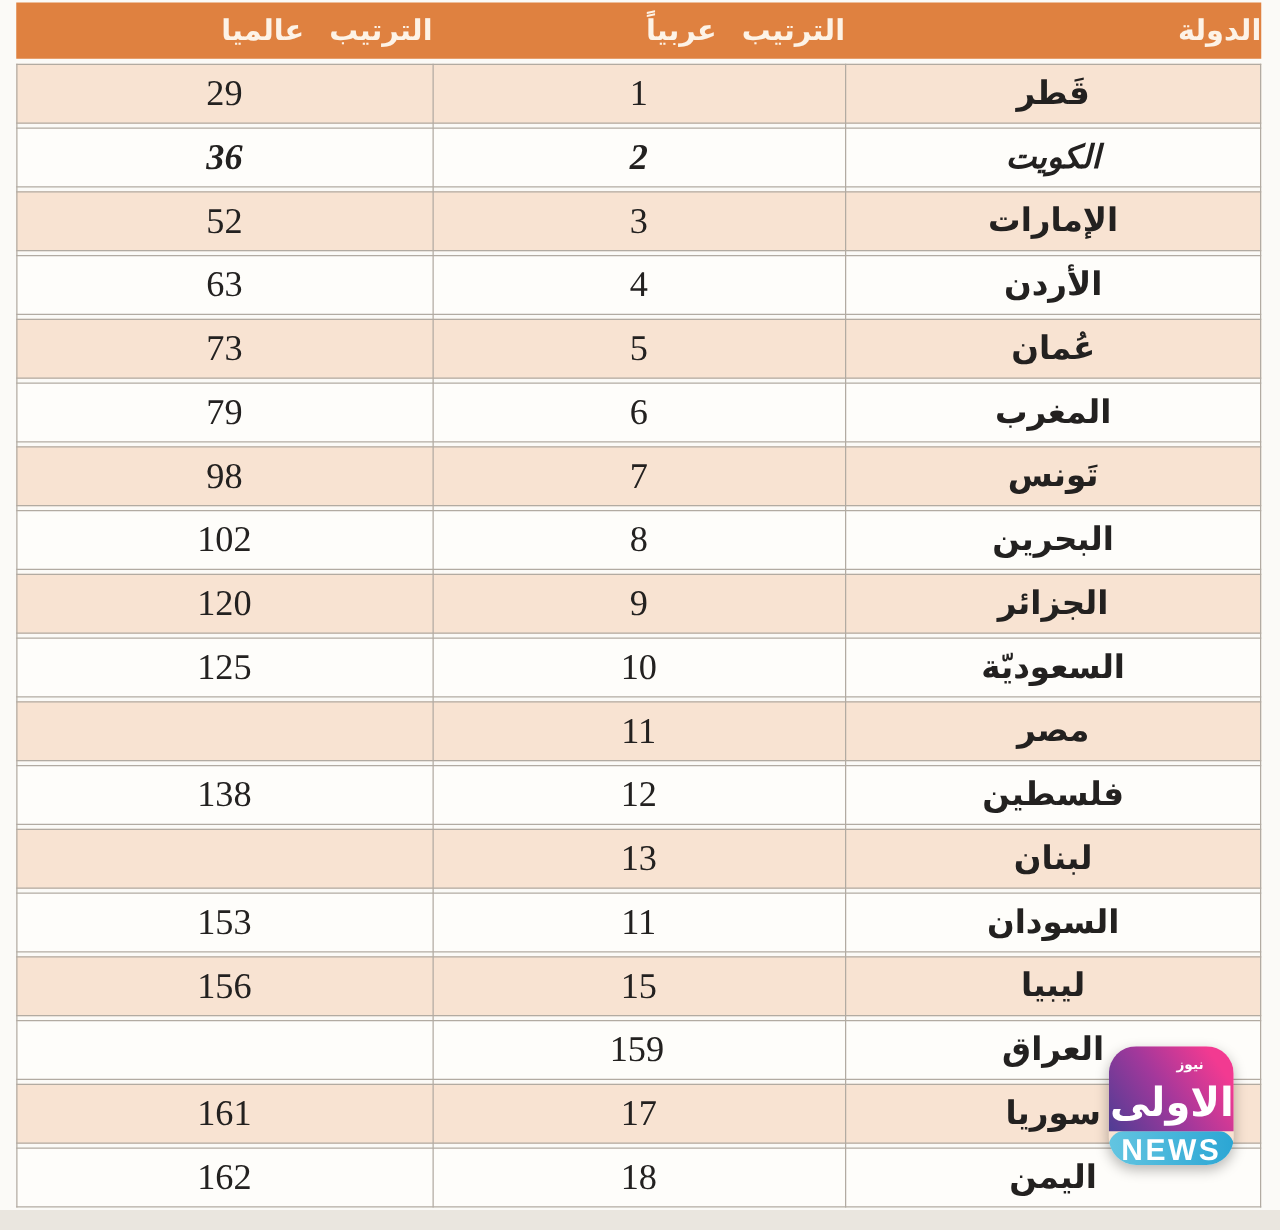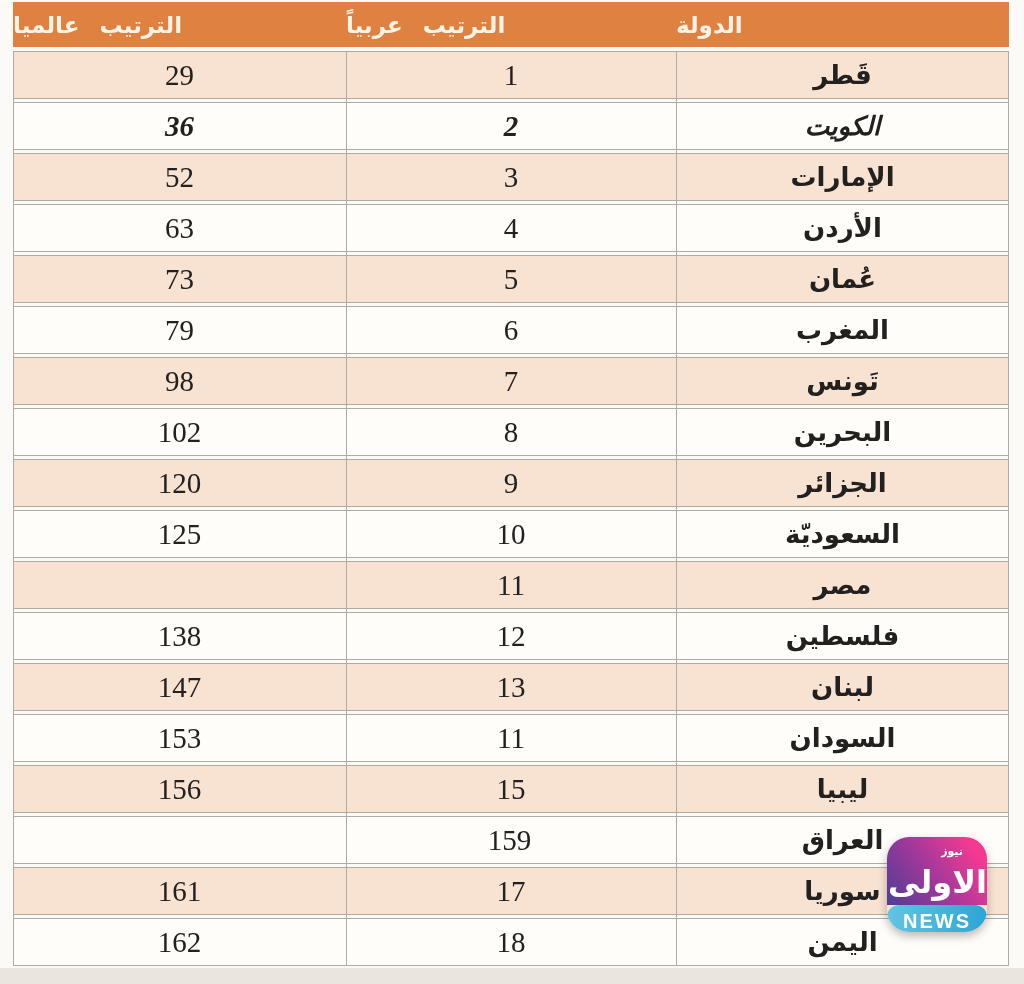--- a/index.html
+++ b/index.html
@@ -34,21 +34,21 @@
   .thead{
     height:45px;
     background:var(--header_bg);
     display:flex;
     align-items:center;
   }
   .th{
     color:var(--header_text);
     font-weight:bold;
     font-size:23px;
-    text-align:left;
+    text-align:right;
     word-spacing:12px;
     font-family:"DejaVu Sans","Liberation Serif",sans-serif;
   }
   .tbody{margin-top:4px;}
   .tr{
     height:48px;
     display:flex;
     align-items:center;
     border-top:1px solid var(--border);
     border-bottom:1px solid var(--border);
@@ -133,21 +133,21 @@
     background:linear-gradient(90deg,var(--logo_band_start),var(--logo_band_end));
     display:flex;
     align-items:center;
     justify-content:center;
     border-radius:12px 12px 0 0;
   }
   .logo-band span{
     color:#fff;
     font-family:"Liberation Sans","DejaVu Sans",sans-serif;
     font-weight:bold;
-    font-size:20px;
+    font-size:24px;
     letter-spacing:2px;
     direction:ltr;
   }
 </style>
 </head>
 <body>
 
 <div class="table-wrap">
   <div class="thead">
     <div class="th col-country">الدولة</div>
@@ -223,21 +223,20 @@
 
   <div class="tr plain">
     <div class="td col-country">فلسطين</div>
     <div class="td col-arab">12</div>
     <div class="td col-global">138</div>
   </div>
 
   <div class="tr alt">
     <div class="td col-country">لبنان</div>
     <div class="td col-arab">13</div>
-    <div class="td col-global">147</div>
   </div>
 
   <div class="tr plain">
     <div class="td col-country">السودان</div>
     <div class="td col-arab">11</div>
     <div class="td col-global">153</div>
   </div>
 
   <div class="tr alt">
     <div class="td col-country">ليبيا</div>

